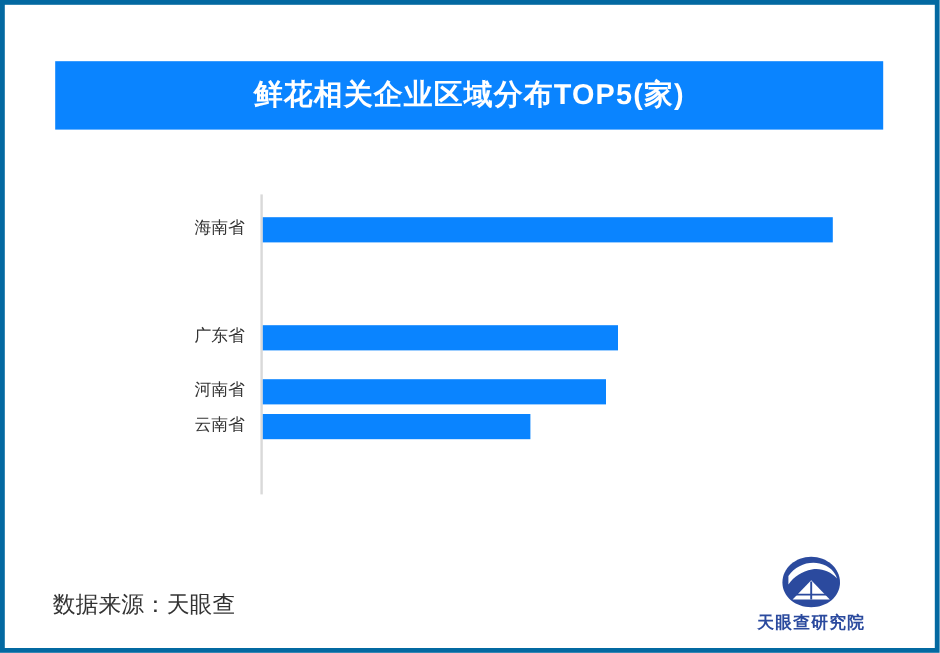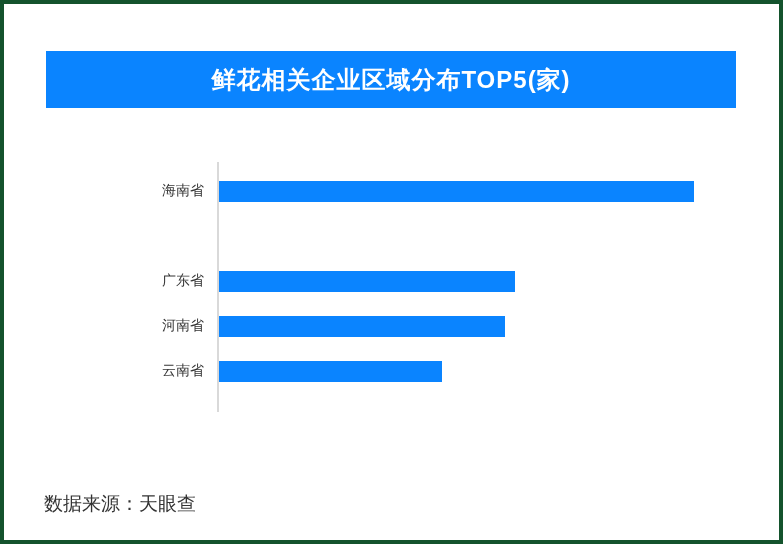--- a/index.html
+++ b/index.html
@@ -13,21 +13,21 @@
     background: #ffffff;
     font-family: "Liberation Sans", "DejaVu Sans", sans-serif;
     overflow: hidden;
   }
   .poster {
     position: relative;
     box-sizing: border-box;
     width: 783px;
     height: 544px;
     background: #ffffff;
-    border: 4px solid #14532d;
+    border: 4px solid #0369a1;
   }
   
   .title-banner {
     position: absolute;
     left: 42px;
     top: 47px;
     width: 690px;
     height: 57px;
     background: #0a84ff;
     display: flex;
@@ -152,25 +152,35 @@
           <div class="row-bar-track">
             <div class="row-bar" style="width: 286px; background: rgb(10, 132, 255);"></div>
           </div>
         </div>
         <div class="row" style="top: 109px;">
           <div class="row-label">广东省</div>
           <div class="row-bar-track">
             <div class="row-bar" style="width: 296px; background: rgb(10, 132, 255);"></div>
           </div>
         </div>
-        <div class="row" style="top: 199px;">
+        <div class="row" style="top: 183px;">
           <div class="row-label">云南省</div>
           <div class="row-bar-track">
             <div class="row-bar" style="width: 223px; background: rgb(10, 132, 255);"></div>
           </div>
         </div>
       </div>
   </div>
 
   <div class="source">数据来源：天眼查</div>
 
+  <div class="logo">
+    <svg class="logo-mark" viewBox="0 0 50 44">
+      <path d="M25 1 C11.8 1 1 10.6 1 22.4 C1 34.2 11.8 43 25 43 C38.2 43 49 34.2 49 22.4 C49 10.6 38.2 1 25 1 Z" fill="#2b4a9e"></path>
+      <path d="M6 17 C12 8.5 22 4.5 32 6.5 C40 8.2 45 13.5 46.5 19 C41 13 33 10 25.5 11.5 C17.5 13 10.5 17.5 6 24 Z" fill="#ffffff"></path>
+      <path d="M9.5 36.5 L25 20.5 L40.5 36.5 Z" fill="#ffffff"></path>
+      <path d="M25 21.5 L25 36.5" stroke="#2b4a9e" stroke-width="1.6" fill="none"></path>
+      <path d="M9.5 32.5 L40.5 32.5" stroke="#2b4a9e" stroke-width="1.4" fill="none"></path>
+    </svg>
+    <span class="logo-text">天眼查研究院</span>
+  </div>
 
 </div>
 
 </body></html>

